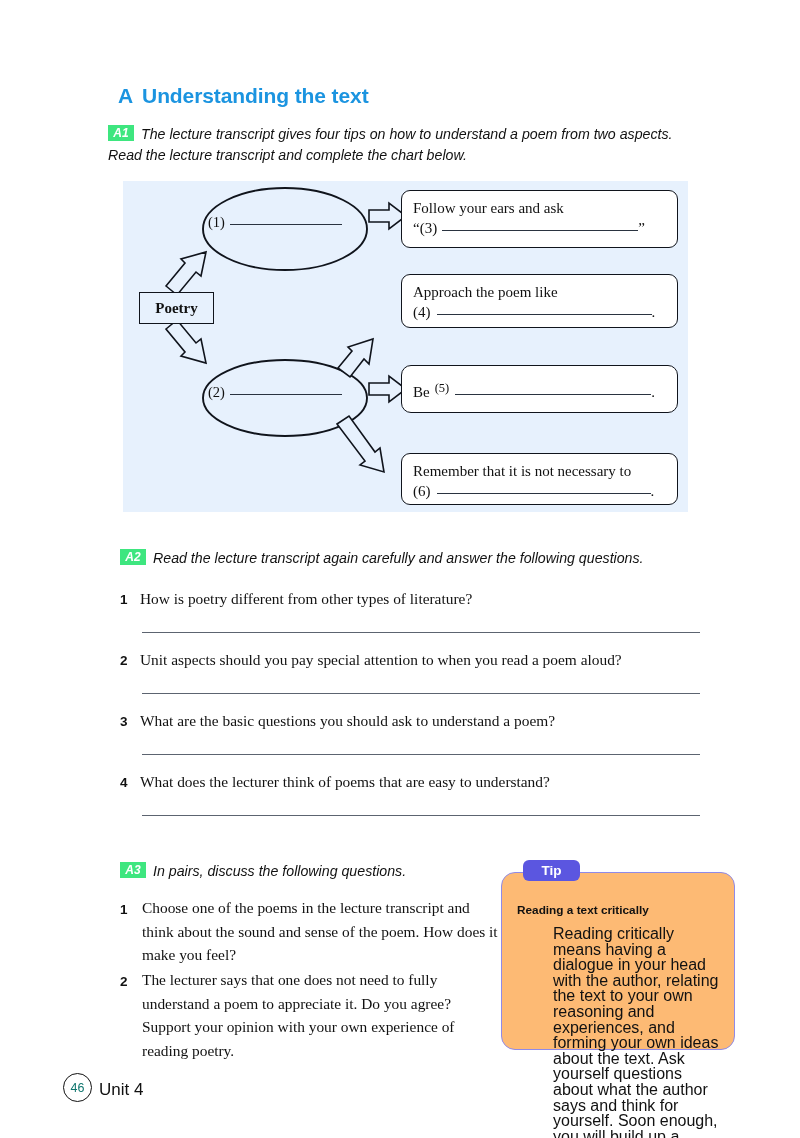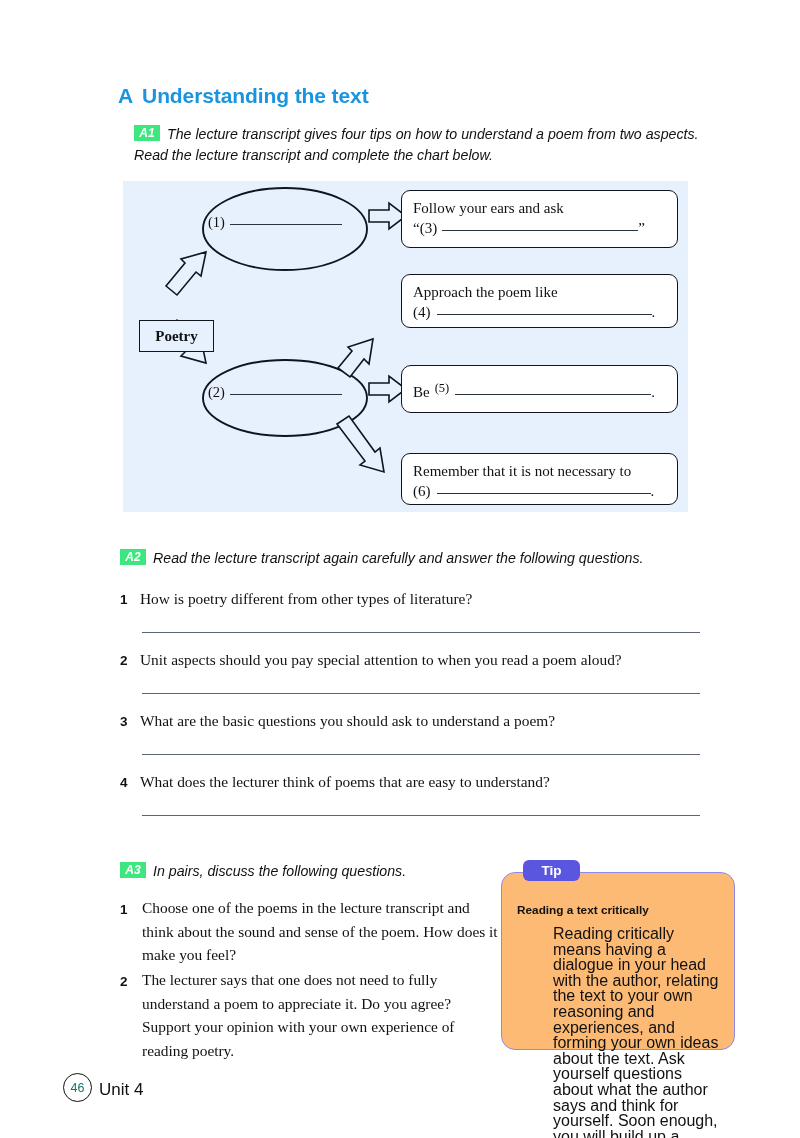--- a/index.html
+++ b/index.html
@@ -47,21 +47,21 @@
   }
   .task-block {
     position: absolute;
     font-family: "Liberation Sans", sans-serif;
     font-size: 14.2px;
     font-style: italic;
     line-height: 21px;
     color: #111111;
   }
 
-  #task-a1 { left: 134px; top: 124px; width: 570px; }
+  #task-a1 { left: 108px; top: 124px; width: 570px; }
   #task-a2 { left: 120px; top: 548px; width: 570px; }
   #task-a3 { left: 120px; top: 861px; width: 380px; }
 
   
   .diagram {
     position: absolute;
     left: 123px;
     top: 181px;
     width: 565px;
     height: 331px;
@@ -76,21 +76,20 @@
     top: 111px;
     width: 73px;
     height: 30px;
     border: 1.6px solid #10141c;
     background: #e7f1fd;
     font-size: 15px;
     font-weight: bold;
     display: flex;
     align-items: center;
     justify-content: center;
-    margin-top: 28px;
   }
 
   
   .oval-text {
     position: absolute;
     font-size: 14.5px;
     white-space: nowrap;
   }
   .oval-text .num { }
   .oval-text .blank {

